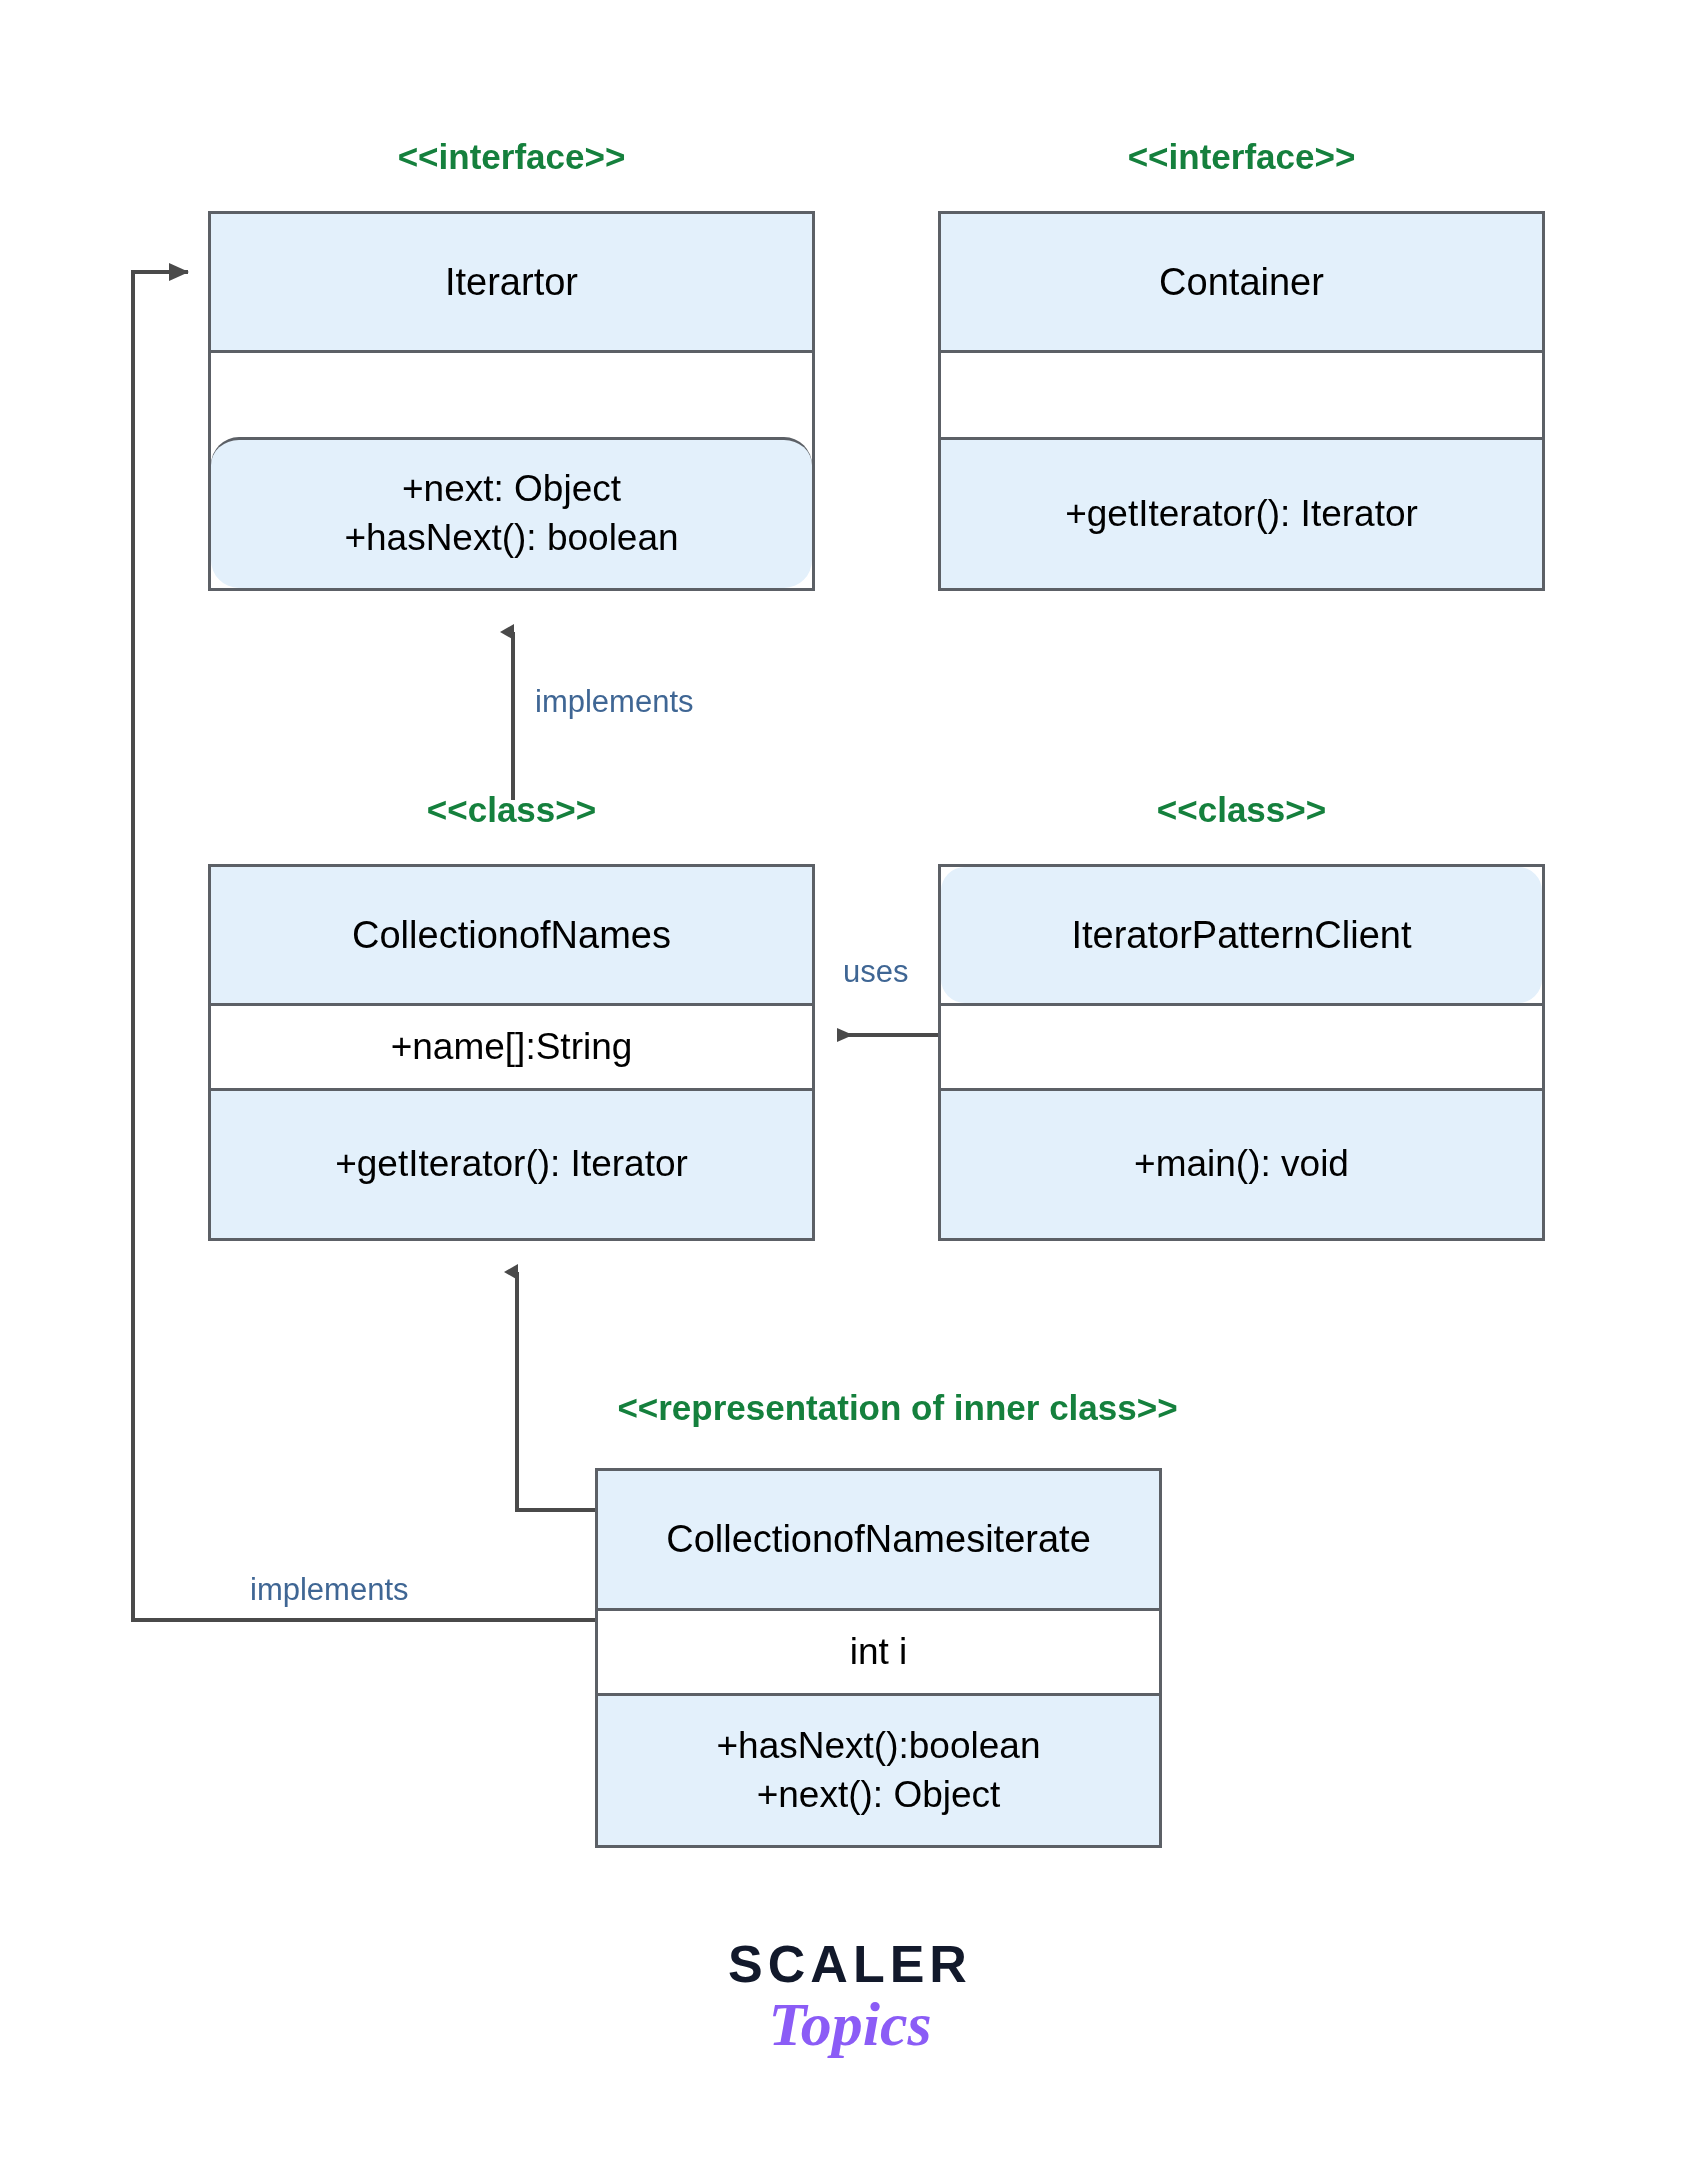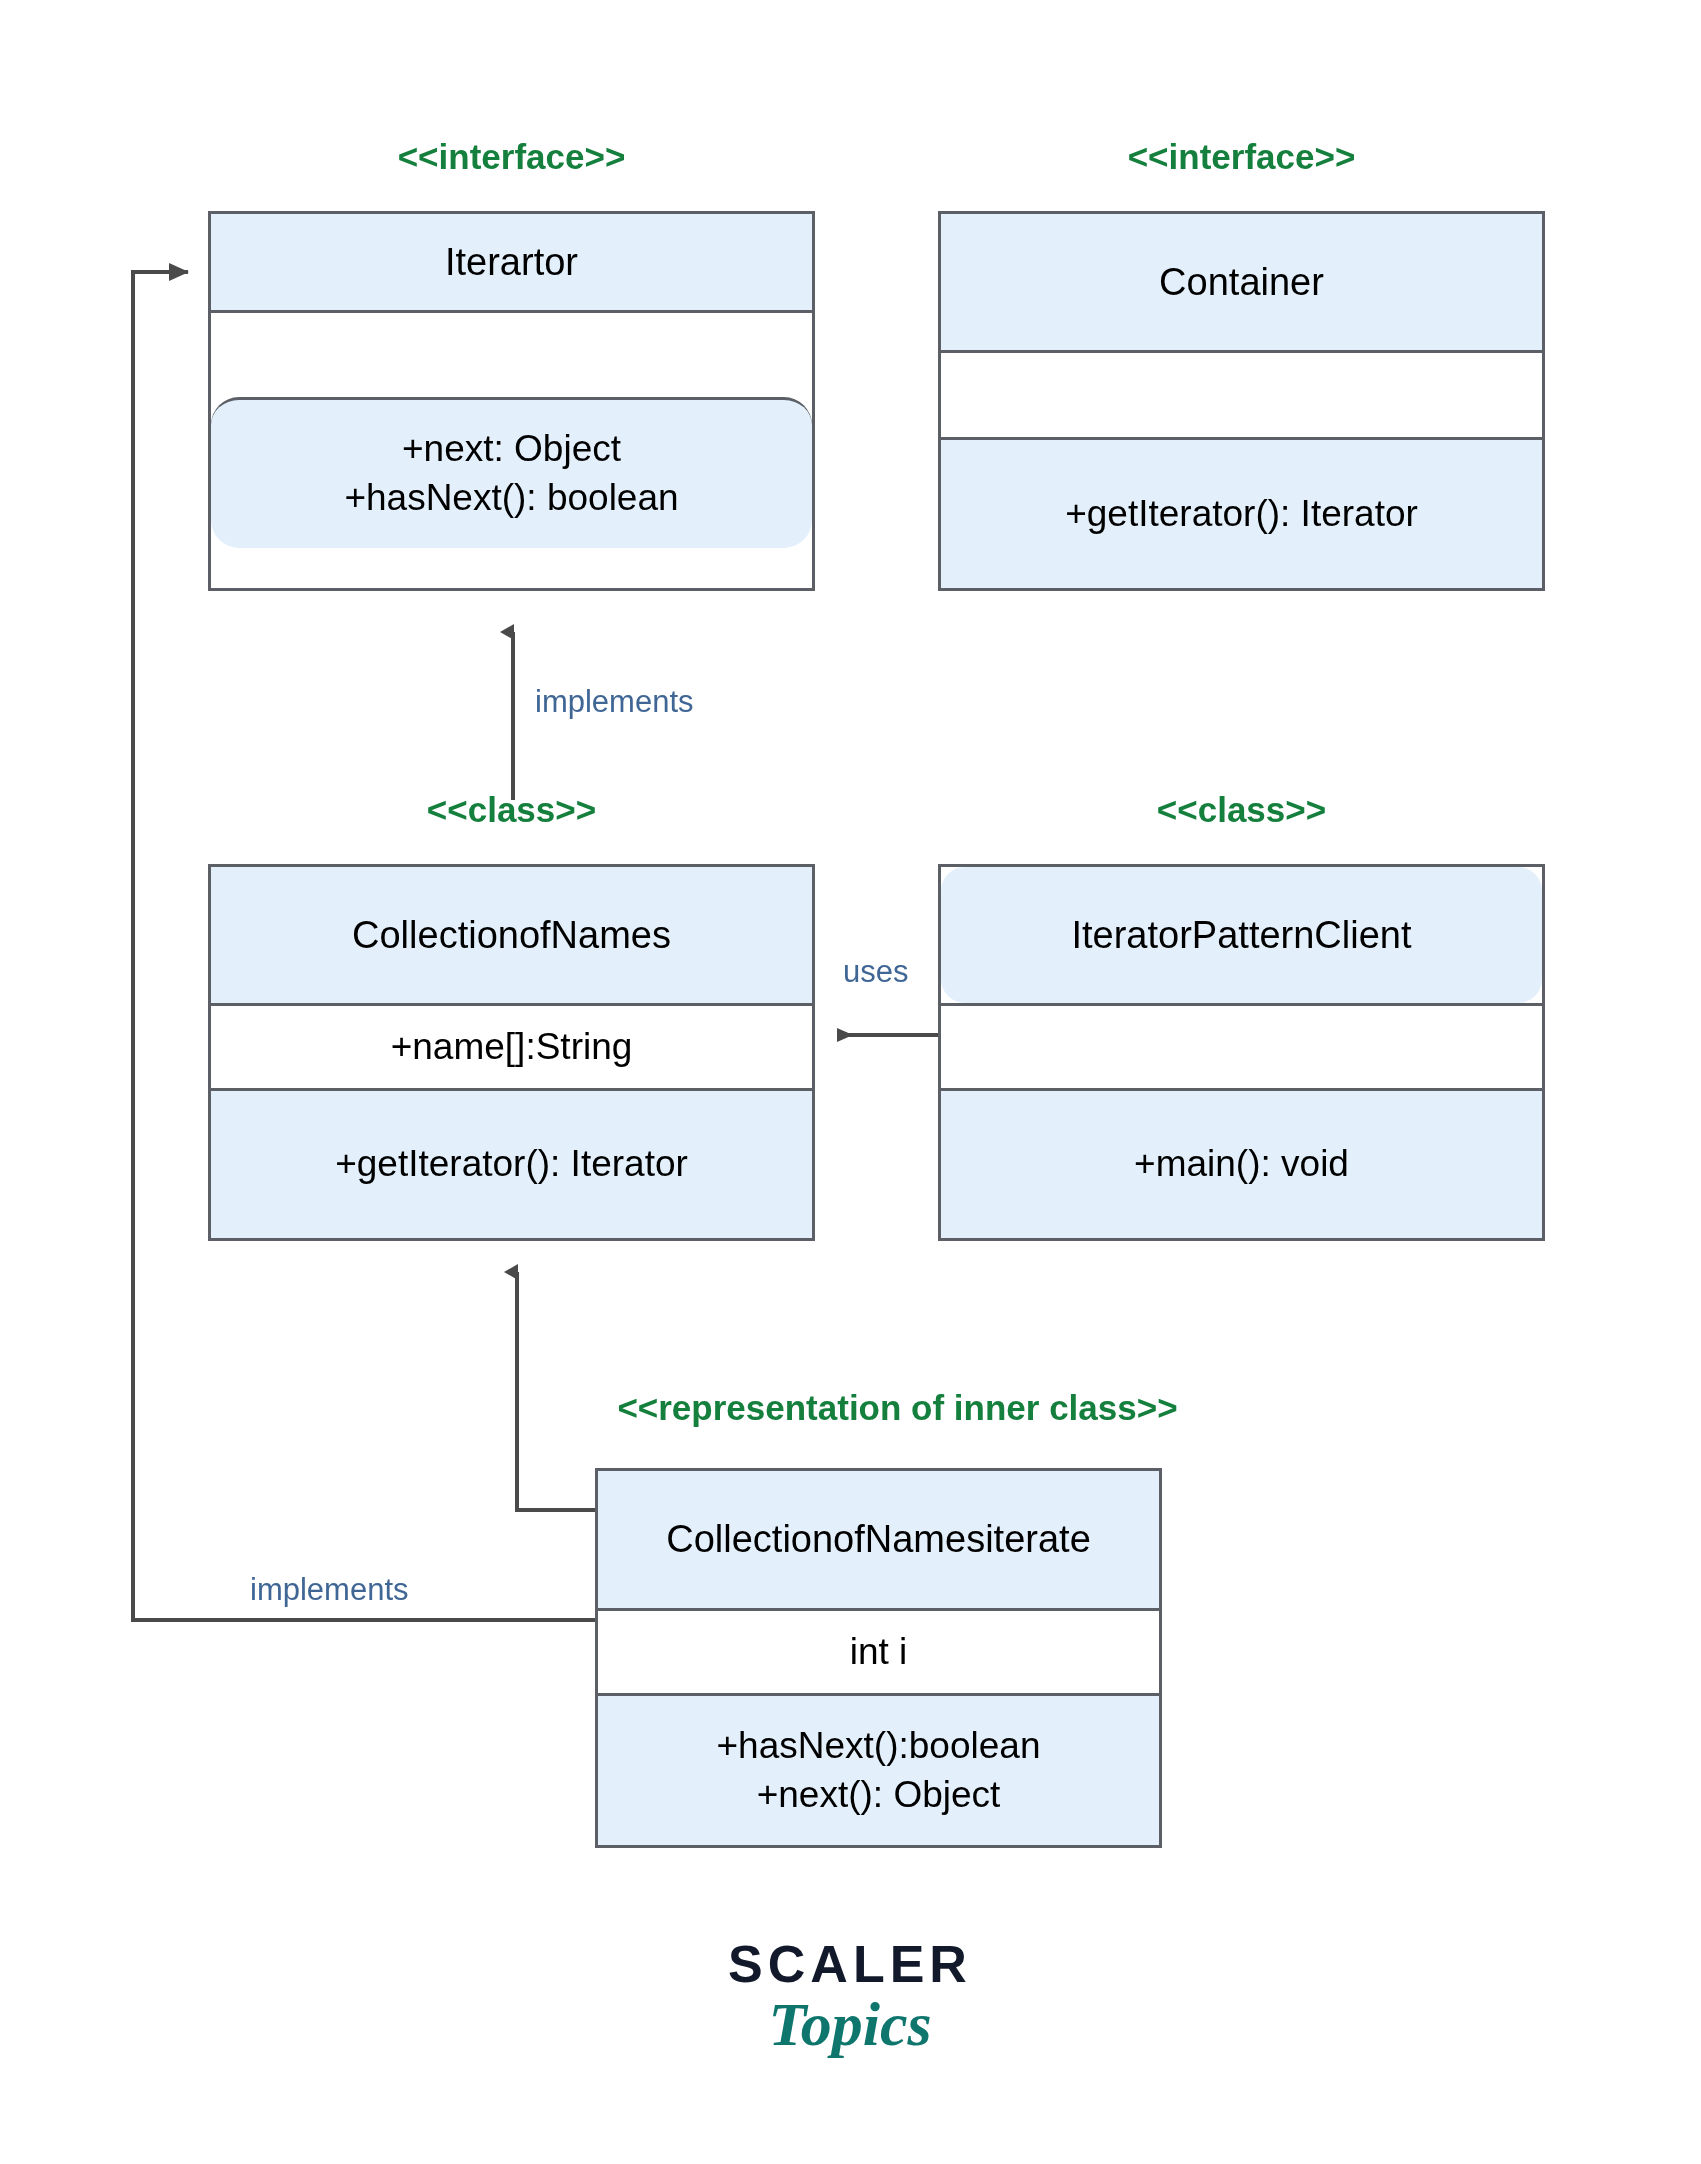--- a/index.html
+++ b/index.html
@@ -88,21 +88,21 @@
     letter-spacing: 5px;
     color: #12192b;
     display: block;
     line-height: 1;
   }
   .logo-topics {
     font-family: "Liberation Serif", "DejaVu Serif", serif;
     font-style: italic;
     font-weight: bold;
     font-size: 62px;
-    color: #0f766e;
+    color: #8b5cf6;
     display: block;
     line-height: 1.05;
     margin-top: 2px;
   }
 </style>
 </head>
 <body>
 
 <div id="canvas">
 
@@ -132,21 +132,21 @@
     </g>
 
     <g>
       <path d="M595 1620 L133 1620 L133 272 L188 272" stroke="#4a4a4a" stroke-width="4" fill="none" marker-end="url(#arrowRight)"></path>
     </g>
   </svg>
 
   <div class="stereotype" style="left:208px; top:137px; width:607px;">&lt;&lt;interface&gt;&gt;</div>
 
   <div class="uml-box" style="left:208px; top:211px; width:607px; height:380px;">
-    <div class="uml-compartment fill-blue cmp-title" style="height:96px;">Iterartor</div>
+    <div class="uml-compartment fill-blue cmp-title" style="height:136px;">Iterartor</div>
     <div class="uml-compartment fill-white cmp-members sep" style="height:87px;"></div>
     <div class="uml-compartment fill-blue cmp-members sep" style="height:151px;border-radius:28px;">+next: Object
 +hasNext(): boolean</div>
   </div>
 
   <div class="stereotype" style="left:938px; top:137px; width:607px;">&lt;&lt;interface&gt;&gt;</div>
 
   <div class="uml-box" style="left:938px; top:211px; width:607px; height:380px;">
     <div class="uml-compartment fill-blue cmp-title" style="height:136px;">Container</div>
     <div class="uml-compartment fill-white cmp-members sep" style="height:87px;"></div>

